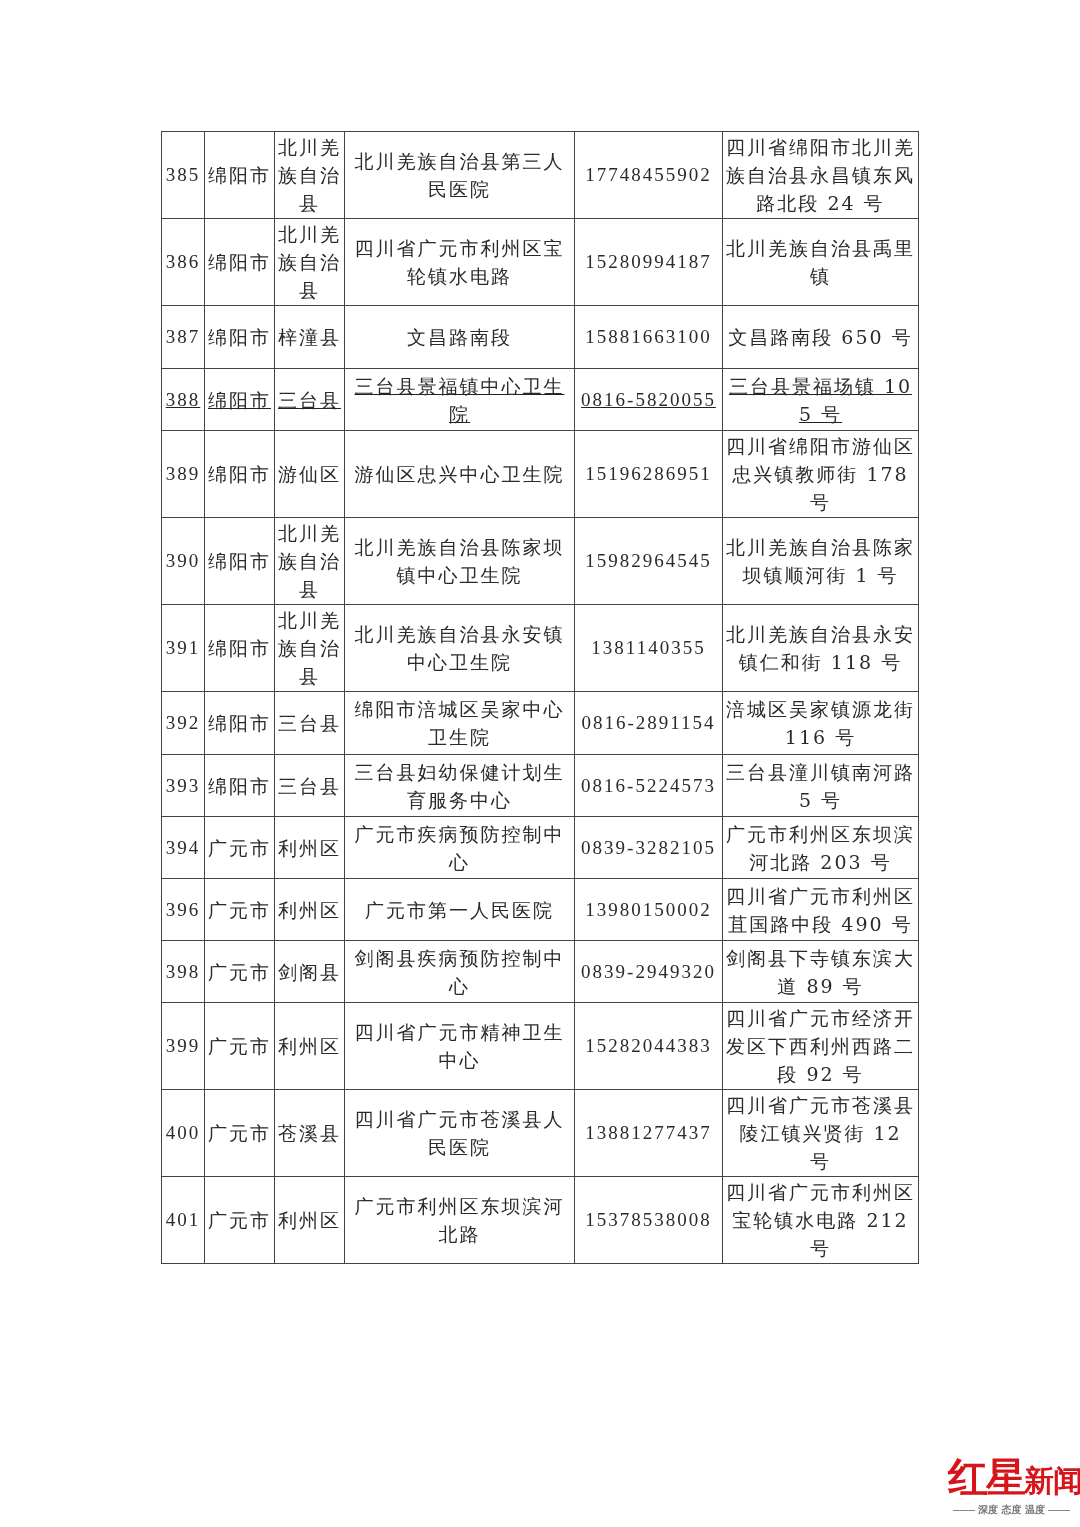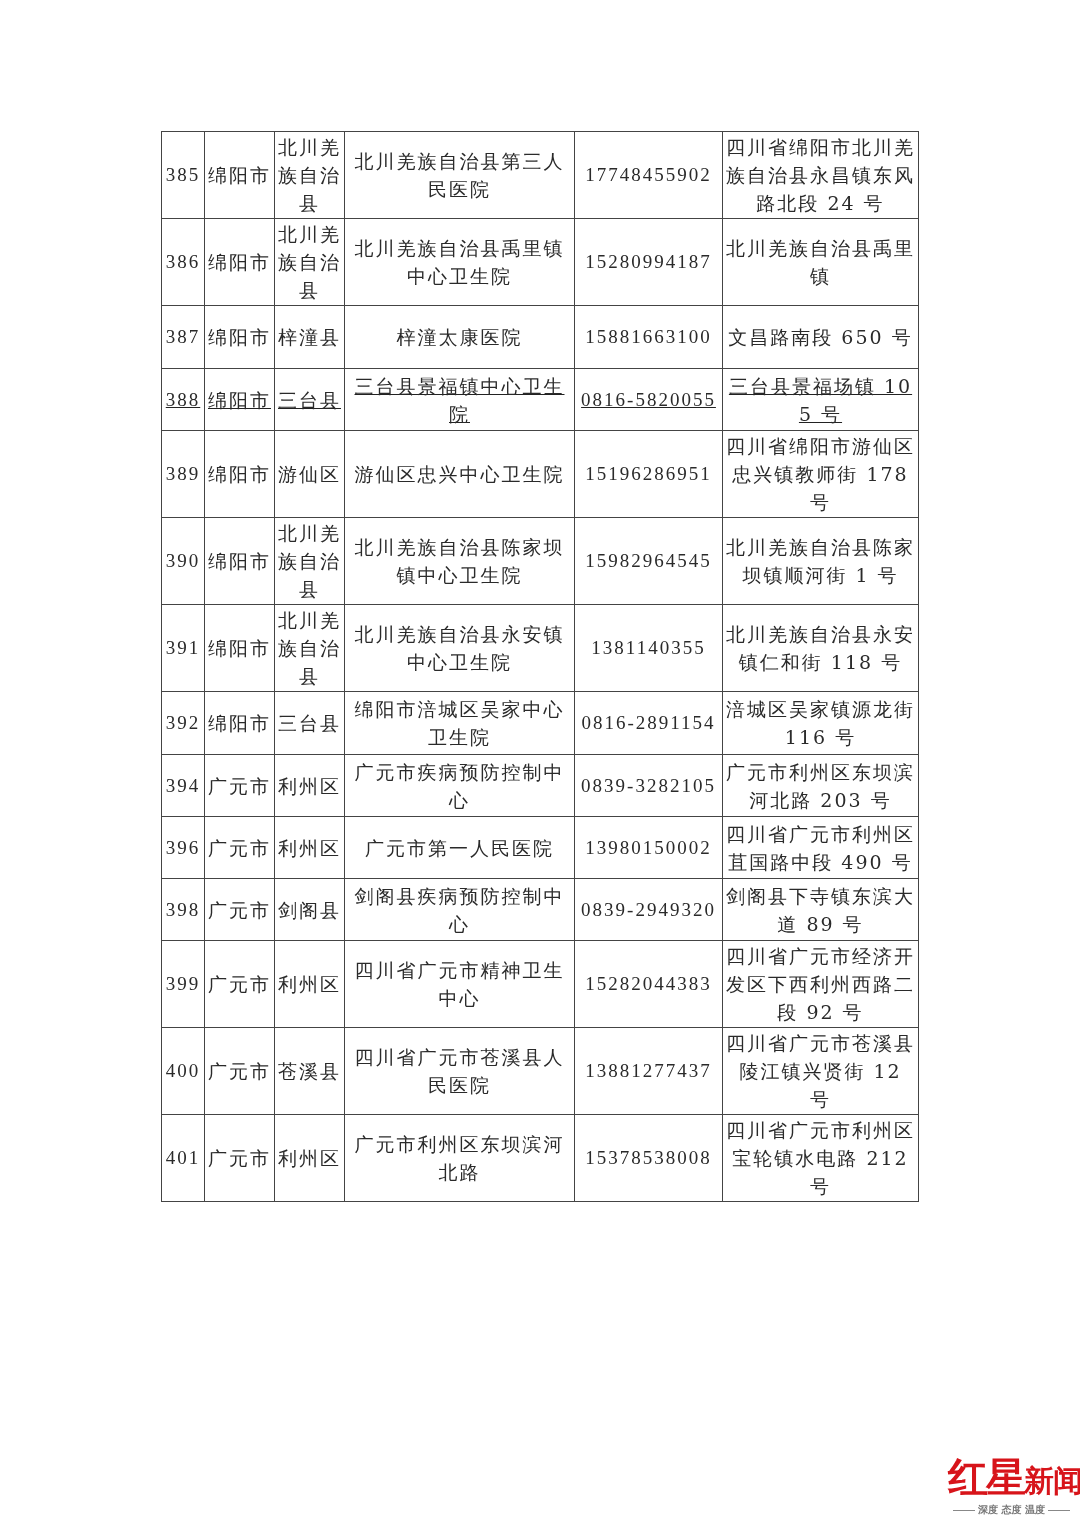--- a/index.html
+++ b/index.html
@@ -52,29 +52,29 @@
           <td class="c-city">绵阳市</td>
           <td class="c-county">北川羌族自治县</td>
           <td class="c-name">北川羌族自治县第三人民医院</td>
           <td class="c-phone">17748455902</td>
           <td class="c-addr">四川省绵阳市北川羌族自治县永昌镇东风路北段 24 号</td>
         </tr>
         <tr style="height: 87px;">
           <td class="c-no">386</td>
           <td class="c-city">绵阳市</td>
           <td class="c-county">北川羌族自治县</td>
-          <td class="c-name">北川羌族自治县禹里镇中心卫生院</td>
+          <td class="c-name">四川省广元市利州区宝轮镇水电路</td>
           <td class="c-phone">15280994187</td>
           <td class="c-addr">北川羌族自治县禹里镇</td>
         </tr>
         <tr style="height: 63px;">
           <td class="c-no">387</td>
           <td class="c-city">绵阳市</td>
           <td class="c-county">梓潼县</td>
-          <td class="c-name">梓潼太康医院</td>
+          <td class="c-name">文昌路南段</td>
           <td class="c-phone">15881663100</td>
           <td class="c-addr">文昌路南段 650 号</td>
         </tr>
         <tr style="height: 62px; text-decoration: underline;">
           <td class="c-no">388</td>
           <td class="c-city">绵阳市</td>
           <td class="c-county">三台县</td>
           <td class="c-name">三台县景福镇中心卫生院</td>
           <td class="c-phone">0816-5820055</td>
           <td class="c-addr">三台县景福场镇 105 号</td>
@@ -103,20 +103,28 @@
           <td class="c-phone">1381140355</td>
           <td class="c-addr">北川羌族自治县永安镇仁和街 118 号</td>
         </tr>
         <tr style="height: 63px;">
           <td class="c-no">392</td>
           <td class="c-city">绵阳市</td>
           <td class="c-county">三台县</td>
           <td class="c-name">绵阳市涪城区吴家中心卫生院</td>
           <td class="c-phone">0816-2891154</td>
           <td class="c-addr">涪城区吴家镇源龙街 116 号</td>
+        </tr>
+        <tr style="height: 62px;">
+          <td class="c-no">393</td>
+          <td class="c-city">绵阳市</td>
+          <td class="c-county">三台县</td>
+          <td class="c-name">三台县妇幼保健计划生育服务中心</td>
+          <td class="c-phone">0816-5224573</td>
+          <td class="c-addr">三台县潼川镇南河路 5 号</td>
         </tr>
         <tr style="height: 62px;">
           <td class="c-no">394</td>
           <td class="c-city">广元市</td>
           <td class="c-county">利州区</td>
           <td class="c-name">广元市疾病预防控制中心</td>
           <td class="c-phone">0839-3282105</td>
           <td class="c-addr">广元市利州区东坝滨河北路 203 号</td>
         </tr>
         <tr style="height: 62px;">

